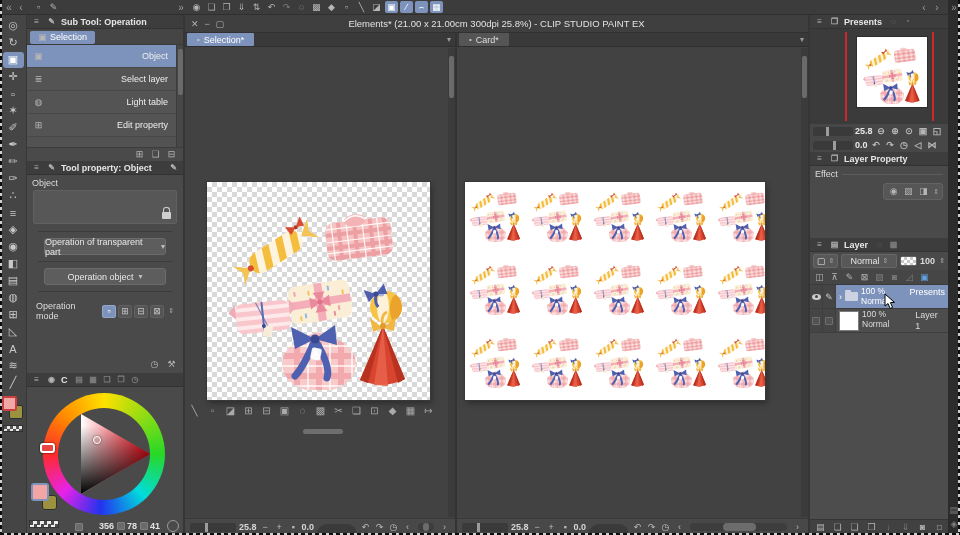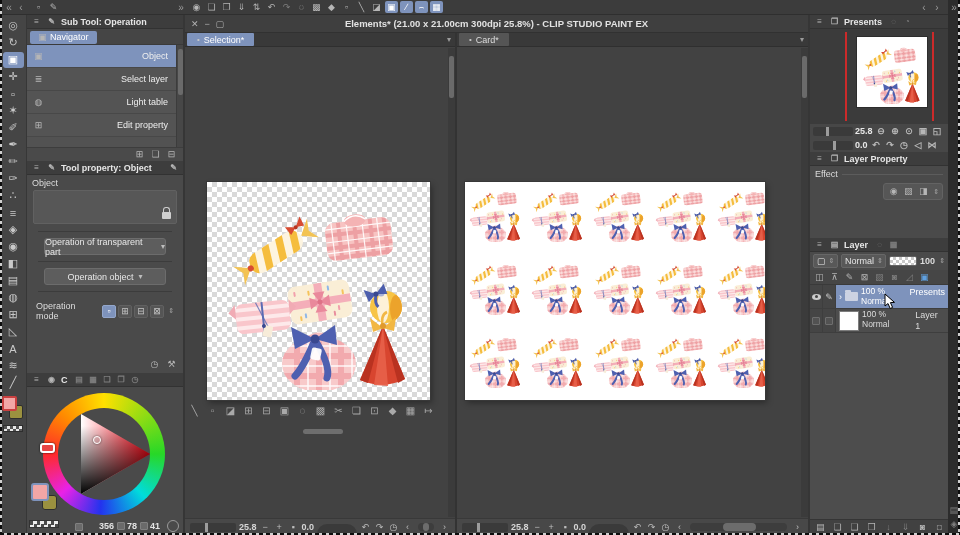--- a/index.html
+++ b/index.html
@@ -64,21 +64,21 @@
 #cw-bg{position:absolute;left:11px;top:12px;width:15px;height:15px;border:1px solid #2e2e2e;border-radius:3px}
 #cw-zig{position:absolute;left:2px;top:147px;width:30px;height:8px;background:conic-gradient(#ececec 25%,#4a4a4a 0 50%,#ececec 0 75%,#4a4a4a 0) 0 0/7px 7px;border:1px solid #333}
 #cw-vals{position:absolute;right:4px;bottom:3px;display:flex;align-items:center;gap:3px;font-size:9px;color:#e3e3e3;font-weight:bold}
 .vicon{width:8px;height:8px;background:#6a6a6a;border:1px solid #808080;border-radius:1px}
 #cw-mix{width:12px;height:12px;border:1.5px solid #9a9a9a;border-radius:50%;margin-left:4px}
 
 #docs{position:absolute;left:185px;top:15px;width:623px;bottom:0;display:flex;flex-direction:column;background:#414141}
 #titlebar{height:18px;background:#3f3f3f;border-bottom:1px solid #313131;display:flex;align-items:center;padding:0 6px;position:relative;flex:0 0 auto}
 #wincontrols{display:flex;gap:6px}
 .wc{color:#b2b2b2;font-size:9px}
-#wintitle{position:absolute;left:0;right:0;text-align:center;font-weight:bold;font-size:9.5px;color:#e2e2e2;pointer-events:none}
+#wintitle{position:absolute;left:0;right:0;text-align:center;font-weight:normal;font-size:9.5px;color:#e2e2e2;pointer-events:none}
 #panes{flex:1;display:flex}
 .pane{position:relative;background:#424242;overflow:hidden}
 #pane-left{width:272px;border-right:2px solid #333}
 #pane-right{flex:1}
 .tabrow{height:14px;background:#393939;border-bottom:1px solid #2f2f2f;display:flex;align-items:center;padding:0 2px}
 .doctab{height:13px;display:flex;align-items:center;gap:4px;padding:0 10px;background:#555;color:#ddd;border-radius:1px}
 .doctab.selected{background:#7e93bc;color:#fff}
 .tabdot{font-size:8px;color:#c8c8c8}
 .tabmenu{margin-left:auto;color:#9a9a9a;font-size:8px;padding-right:2px}
 .canvas-shadow{box-shadow:0 0 0 1px #383838,2px 3px 6px rgba(0,0,0,.35)}
@@ -455,21 +455,21 @@
 
   <div id="subtool" class="panel">
     <div class="phead">
       <span class="icon">≡</span>
       <span class="icon">✎</span>
       <span>Sub Tool: Operation</span>
     </div>
     <div class="tabstrip">
       <div class="ptab selected">
         <span class="icon" style="min-width:9px">▣</span>
-        <span>Navigator</span>
+        <span>Selection</span>
       </div>
     </div>
     <div id="subtool-list">
 
       <div class="vscroll">
           <div class="vthumb" style="top:4px;height:46px"></div>
         </div>
     <div class="strow selected">
           <span class="icon">
             <span>▣</span>
@@ -894,21 +894,21 @@
           <span class="icon dim">
             <span>▦</span>
           </span>
         </span>
     </div>
     <div id="blendrow">
       <span class="wellbtn">
         <span>▢</span>
           <span class="spin">⇕</span>
       </span>
-      <span class="wellbtn" style="width:45px;justify-content:center">
+      <span class="wellbtn" style="width:56px;justify-content:center">
         <span>Normal</span>
           <span class="spin">⇕</span>
       </span>
       <span id="opacity-slider"></span>
       <span style="font-weight:bold">100</span>
       <span class="spin">⇕</span>
     </div>
     <div id="lockrow">
 
     <span class="icon">

